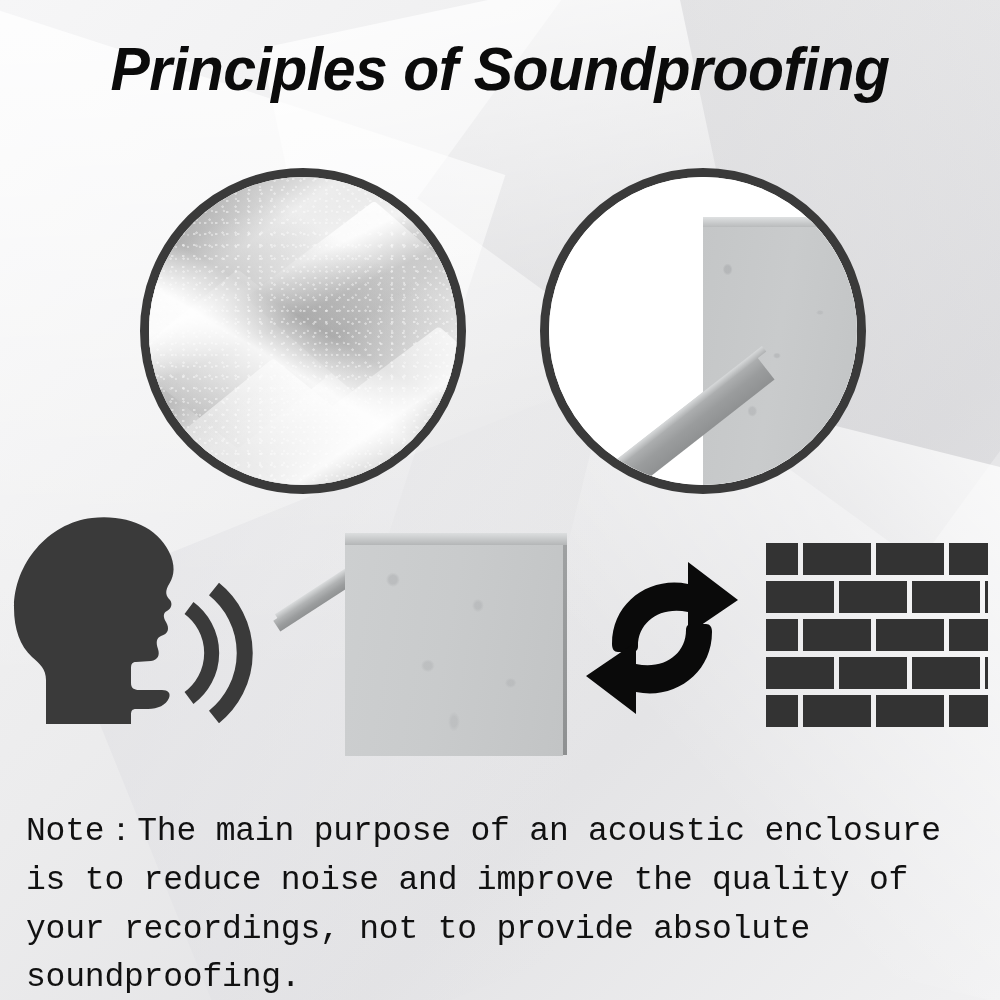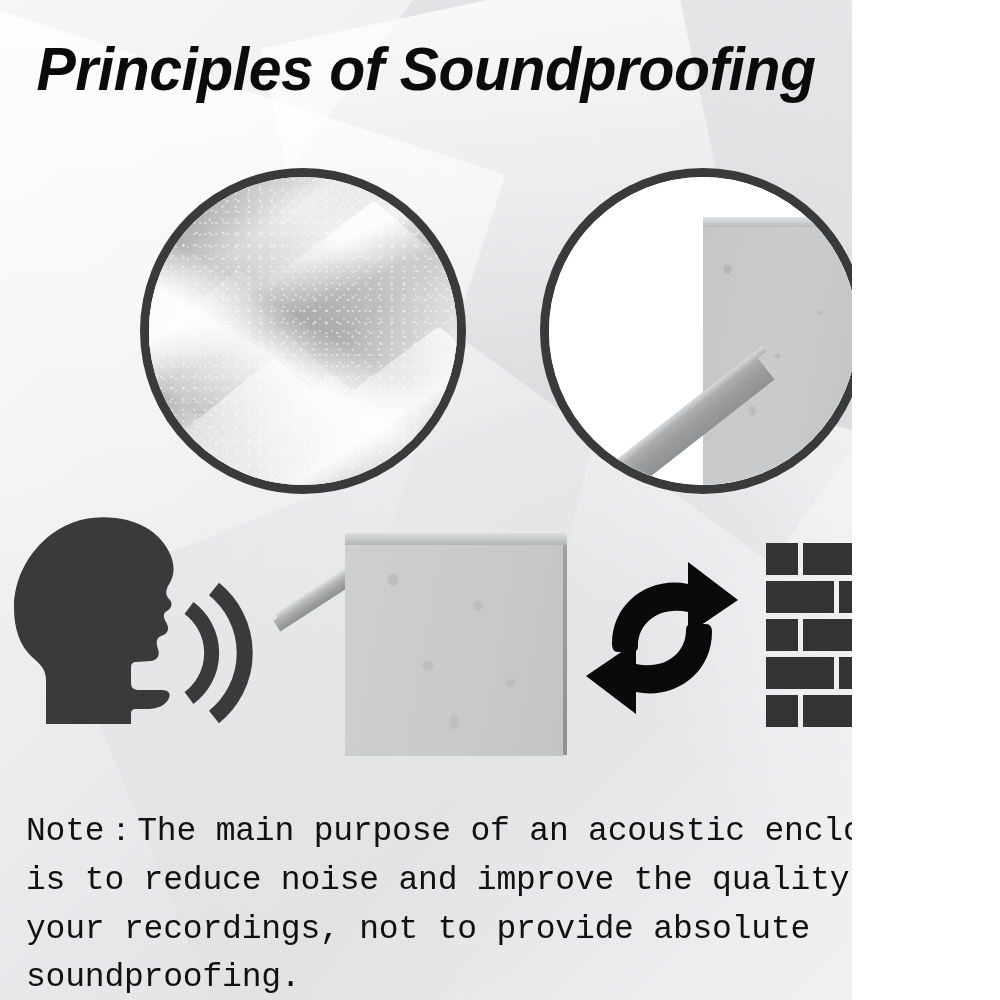--- a/index.html
+++ b/index.html
@@ -3,21 +3,21 @@
 <meta charset="utf-8">
 <title>Principles of Soundproofing</title>
 <style>
   html, body {
     margin: 0;
     padding: 0;
     background: #ffffff;
   }
   #poster {
     position: relative;
-    width: 852px;
+    width: 1000px;
     height: 1000px;
     overflow: hidden;
     font-family: "Liberation Sans", "DejaVu Sans", sans-serif;
     background: #efeff0;
   }
   
   .bg-base {
     position: absolute;
     inset: 0;
     background:

